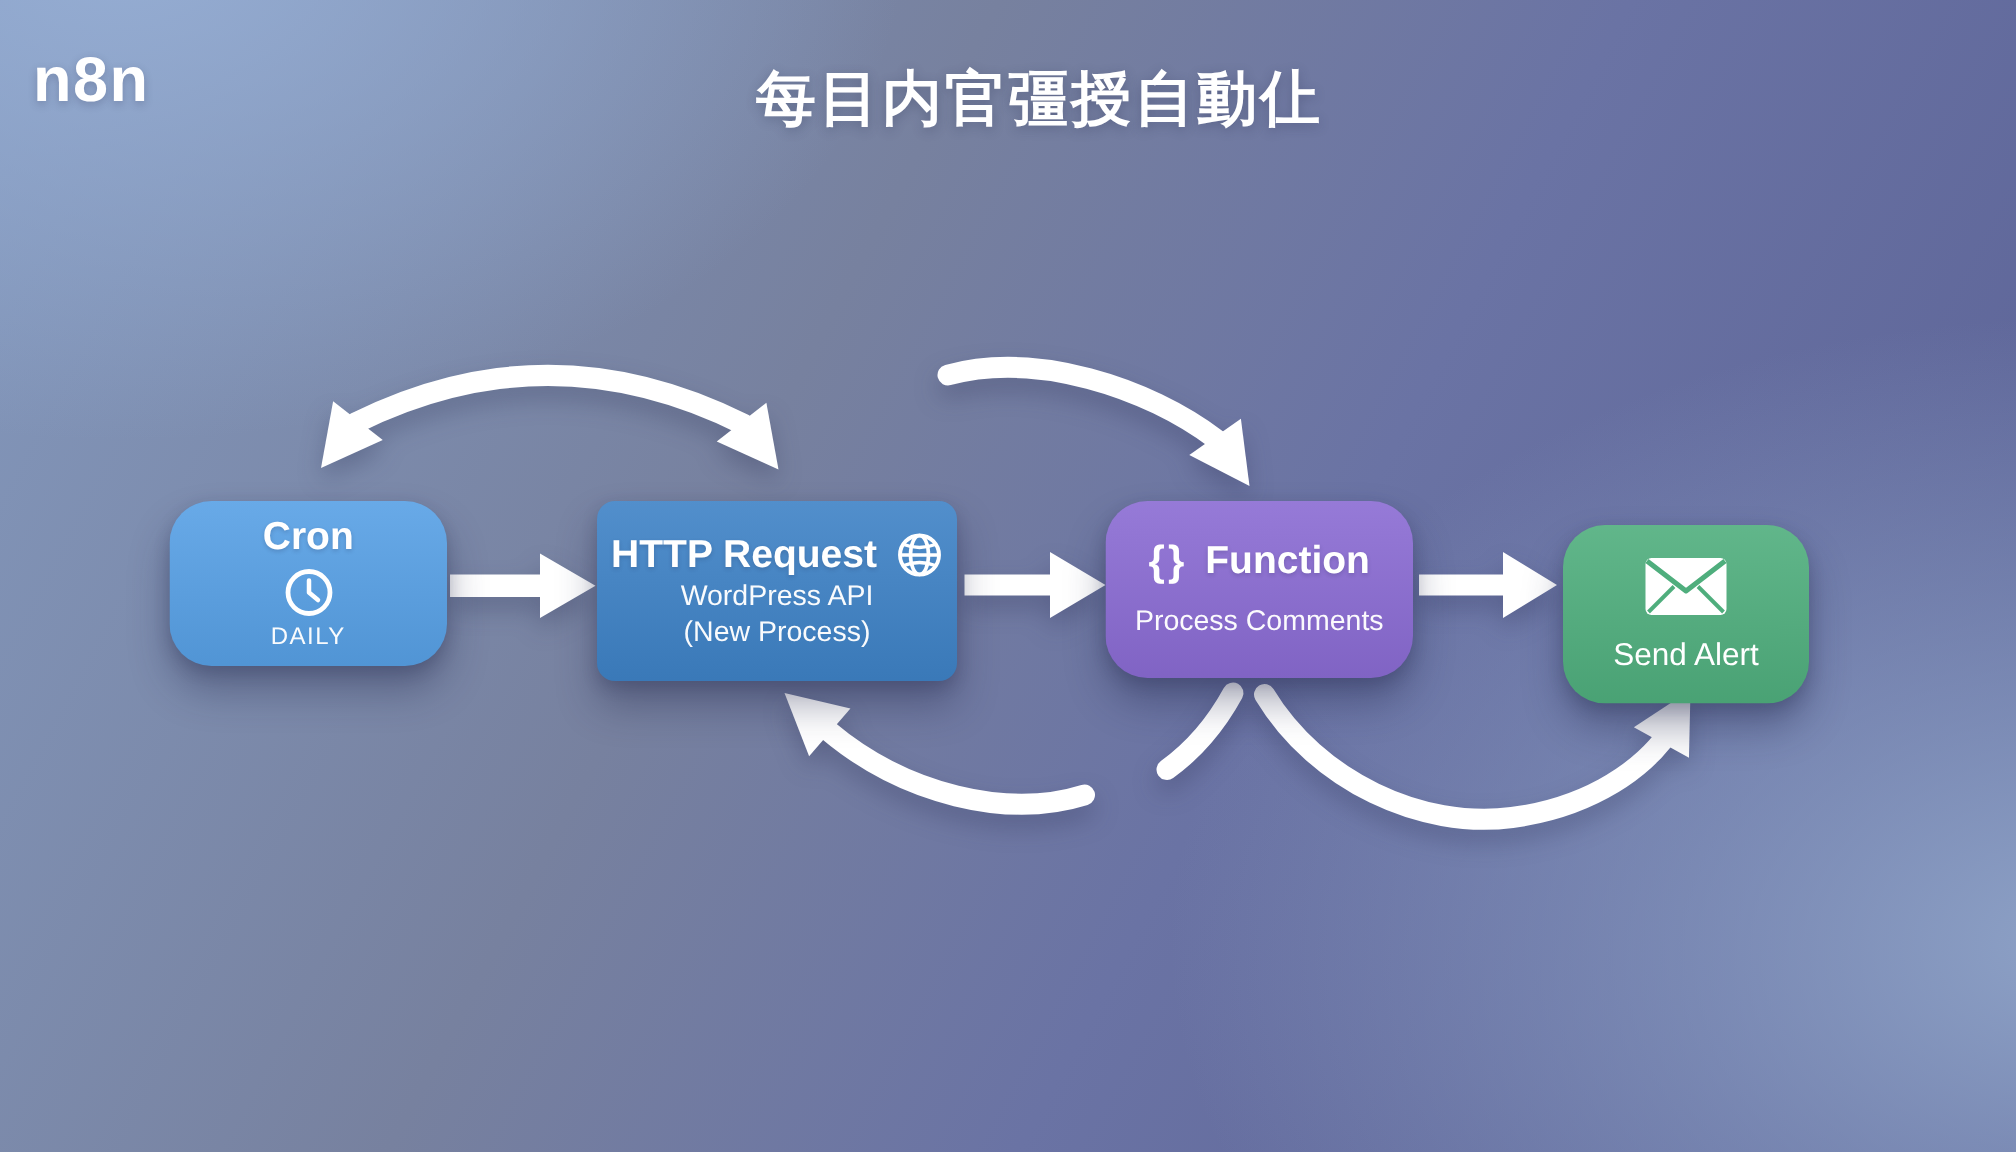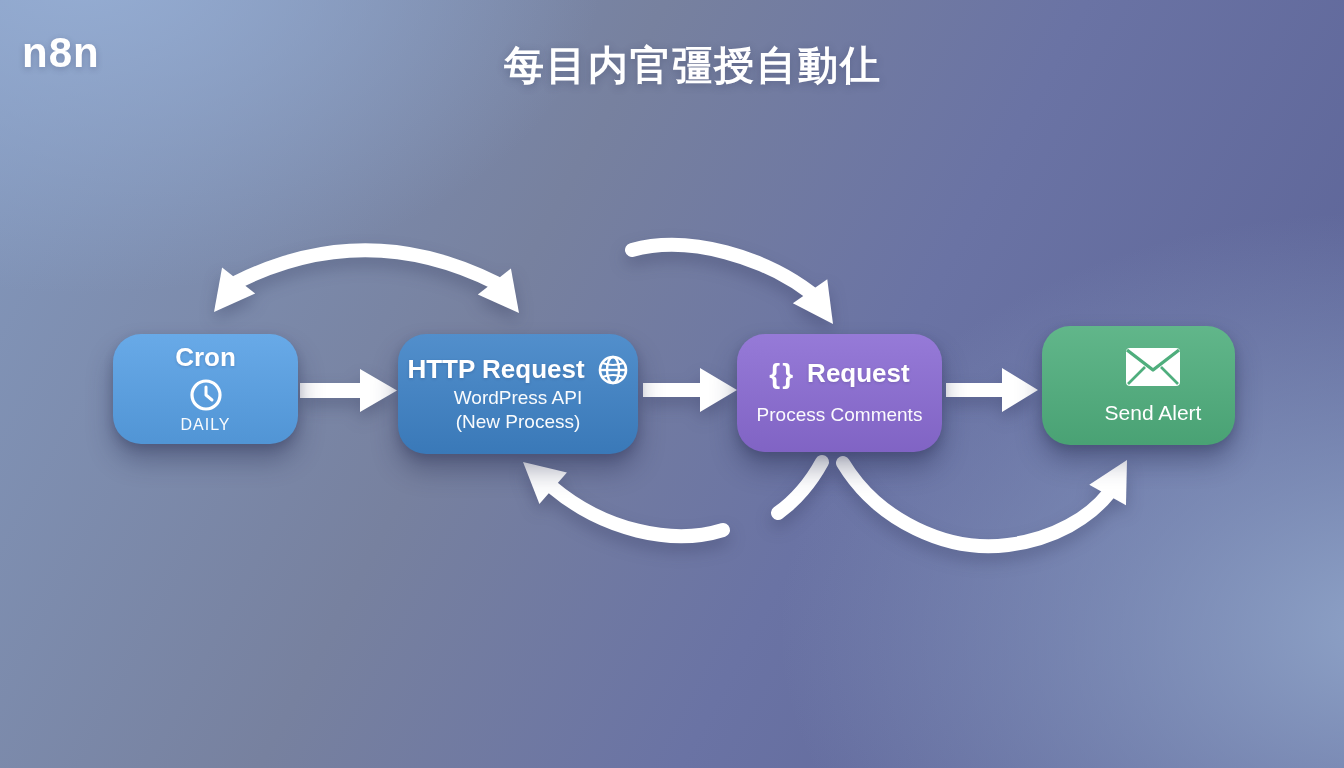--- a/index.html
+++ b/index.html
@@ -30,21 +30,21 @@
   .node{
     position:absolute;border-radius:28px;color:#fff;
     background-image:linear-gradient(rgba(255,255,255,.10), rgba(0,0,0,.07));
     box-shadow:0 16px 26px rgba(35,40,75,.38), 0 4px 10px rgba(35,40,75,.22);
     display:flex;flex-direction:column;align-items:center;justify-content:center;
     text-align:center;
   }
   .node-cron{left:113px;top:334px;width:185px;height:110px;}
   .node-http{left:398px;top:334px;width:240px;height:120px;}
   .node-function{left:737px;top:334px;width:205px;height:118px;}
-  .node-send{left:1042px;top:326px;width:164px;height:119px;padding-left:29px;}
+  .node-send{left:1042px;top:350px;width:164px;height:119px;}
   .node-title{font-weight:700;font-size:26px;line-height:1.15;text-shadow:0 1px 3px rgba(30,35,70,.2);}
   .node-sub{font-size:19px;font-weight:400;line-height:1.25;opacity:.97;}
   .cron-daily{font-size:16px;letter-spacing:1px;margin-top:2px;}
   .title-row{display:flex;align-items:center;justify-content:center;gap:12px;}
   .braces{font-size:28px;font-weight:700;letter-spacing:2px;line-height:1;}
   .icon{display:inline-flex;align-items:center;justify-content:center;}
   .clock-wrap{margin:4px 0 0 0;}
   .http-sub{}
   .func-sub{margin-top:14px;}
   .send-label{font-size:21px;margin-top:14px;font-weight:400;}
@@ -104,21 +104,21 @@
     <div class="node-title">Cron</div>
     <span class="icon clock-wrap">
       <svg width="36" height="36" viewBox="0 0 36 36">
         <circle cx="18" cy="18" r="14" stroke="#fff" stroke-width="3.2" fill="none"></circle>
         <path d="M18,10 L18,18 L24,23" stroke="#fff" stroke-width="3" fill="none" stroke-linecap="round" stroke-linejoin="round"></path>
       </svg>
     </span>
     <div class="node-sub cron-daily">DAILY</div>
   </div>
 
-  <div class="node node-http" style="background-color: rgb(62, 130, 198);">
+  <div class="node node-http" style="background-color: rgb(62, 130, 198); border-radius: 12px;">
     <div class="title-row">
       <span class="node-title">HTTP Request</span>
       <span class="icon">
         <svg width="32" height="32" viewBox="0 0 32 32">
           <circle cx="16" cy="16" r="13" stroke="#fff" stroke-width="2.6" fill="none"></circle>
           <ellipse cx="16" cy="16" rx="6" ry="13" stroke="#fff" stroke-width="2.4" fill="none"></ellipse>
           <line x1="3" y1="16" x2="29" y2="16" stroke="#fff" stroke-width="2.4"></line>
           <path d="M5.5,9 Q16,13 26.5,9" stroke="#fff" stroke-width="2.2" fill="none"></path>
           <path d="M5.5,23 Q16,19 26.5,23" stroke="#fff" stroke-width="2.2" fill="none"></path>
         </svg>
@@ -126,21 +126,21 @@
     </div>
     <div class="node-sub http-sub">
       <div>WordPress API</div>
       <div>(New Process)</div>
     </div>
   </div>
 
   <div class="node node-function" style="background-color: rgb(138, 107, 211);">
     <div class="title-row">
       <span class="braces">{}</span>
-      <span class="node-title">Request</span>
+      <span class="node-title">Function</span>
     </div>
     <div class="node-sub func-sub">Process Comments</div>
   </div>
 
   <div class="node node-send" style="background-color: rgb(79, 174, 125);">
     <span class="icon">
       <svg width="56" height="40" viewBox="0 0 56 40">
         <rect x="1" y="1" width="54" height="38" rx="4" fill="#fff"></rect>
         <path d="M2,3 L28,23 L54,3" stroke="#4FAE7D" stroke-width="3.4" fill="none" stroke-linejoin="round"></path>
         <path d="M3,37 L20,20" stroke="#4FAE7D" stroke-width="2.6"></path>

